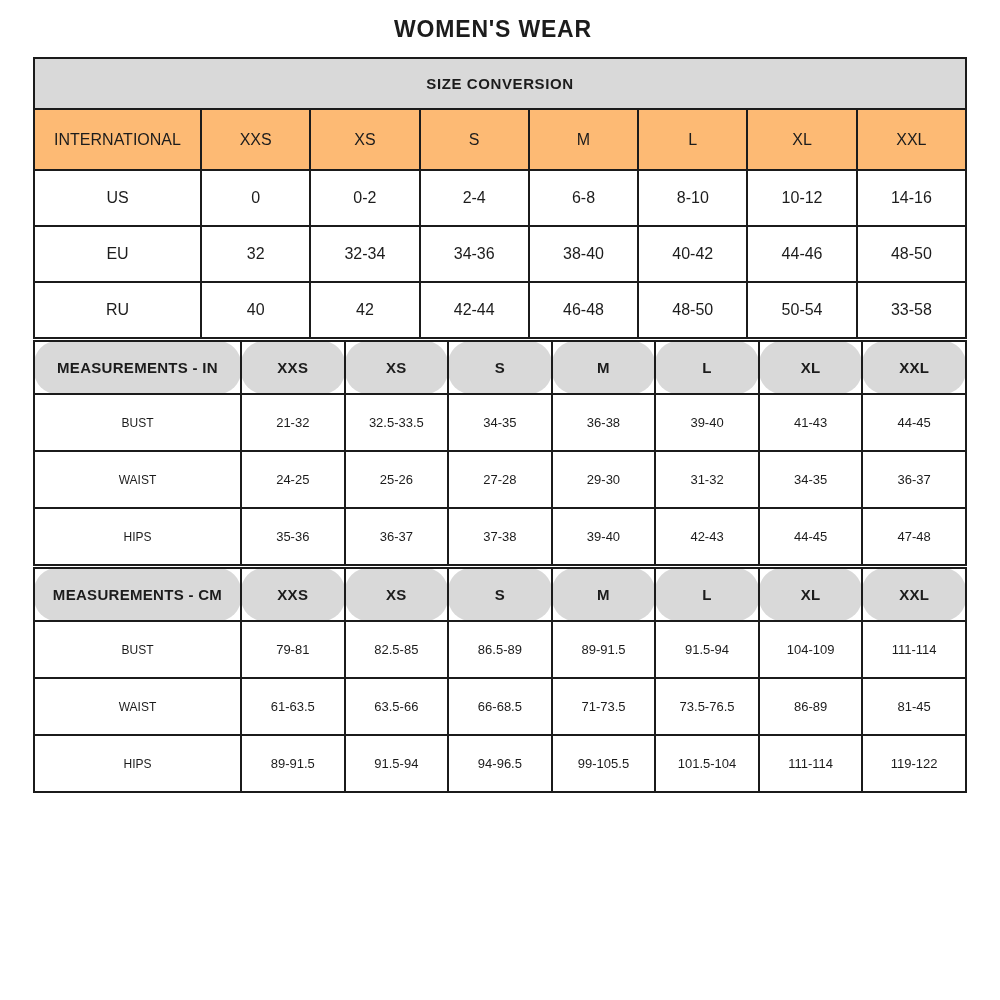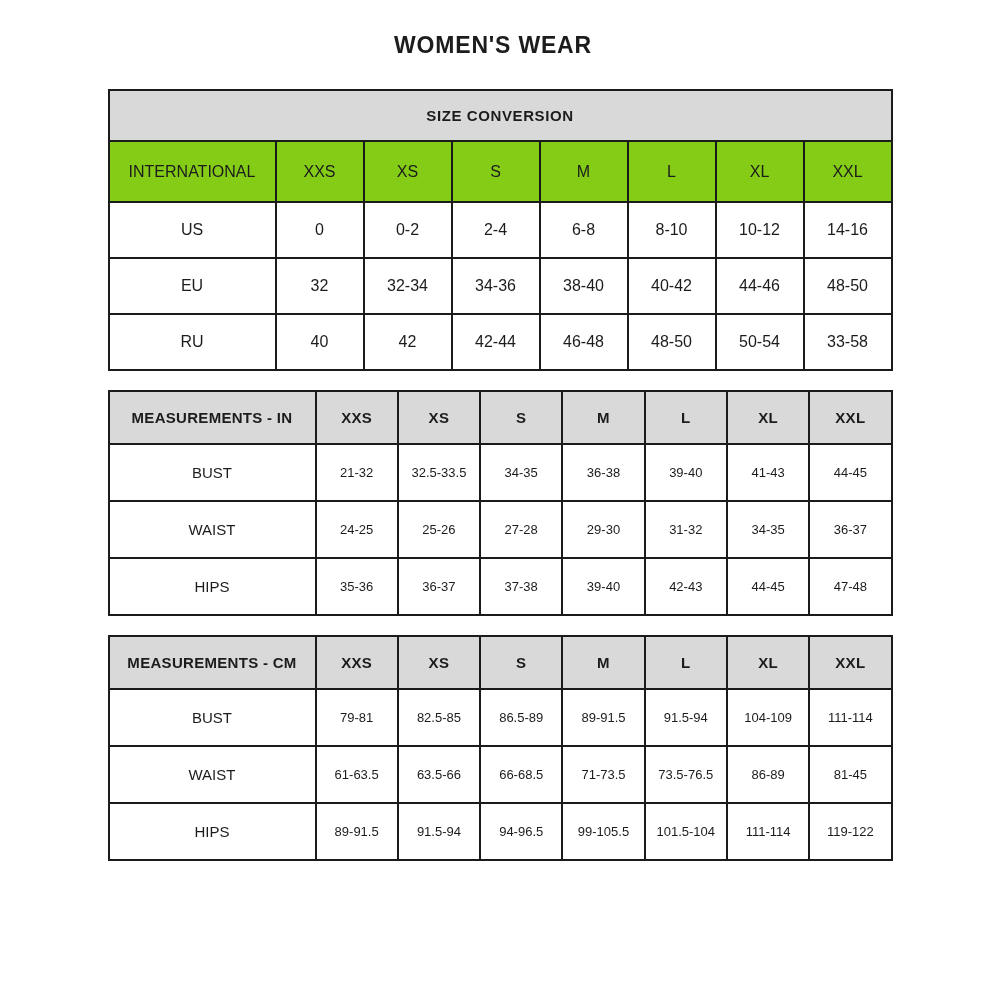--- a/index.html
+++ b/index.html
@@ -14,66 +14,67 @@
     width: 1000px;
     height: 1000px;
     box-sizing: border-box;
     overflow: hidden;
   }
   .title {
     text-align: center;
     font-size: 23px;
     font-weight: 700;
     letter-spacing: 0.8px;
-    margin: 16px;
+    margin: 0;
     padding: 16px 14px 14px 0;
   }
   table.grid {
     border-collapse: collapse;
-    margin: 0 auto 19px auto;
-    width: 785px;
+    margin: 0 auto 1px auto;
+    width: 934px;
     table-layout: fixed;
   }
   table.grid td, table.grid th {
     border: 2px solid #1b1b1b;
     text-align: center;
     vertical-align: middle;
     padding: 0;
     overflow: hidden;
   }
   .banner-cell {
     background: #d9d9d9;
     font-weight: 700;
     font-size: 15px;
     letter-spacing: 0.6px;
     height: 49px;
   }
   
   .size-conversion .hdr-cell {
-    background: #84cc16;
+    background: #fdba74;
     font-weight: 400;
     font-size: 16px;
     height: 59px;
   }
   .size-conversion .label-cell,
   .size-conversion .data-cell {
     font-size: 16px;
     font-weight: 400;
     height: 54px;
   }
   
   .measurements .hdr-cell {
     background: #d9d9d9;
     font-weight: 700;
     font-size: 15px;
     letter-spacing: 0.3px;
     height: 51px;
+    border-radius: 23px;
   }
   .measurements .label-cell {
-    font-size: 15px;
+    font-size: 12px;
     font-weight: 400;
     height: 55px;
   }
   .measurements .data-cell {
     font-size: 13px;
     font-weight: 400;
     height: 55px;
   }
 </style>
 </head>

